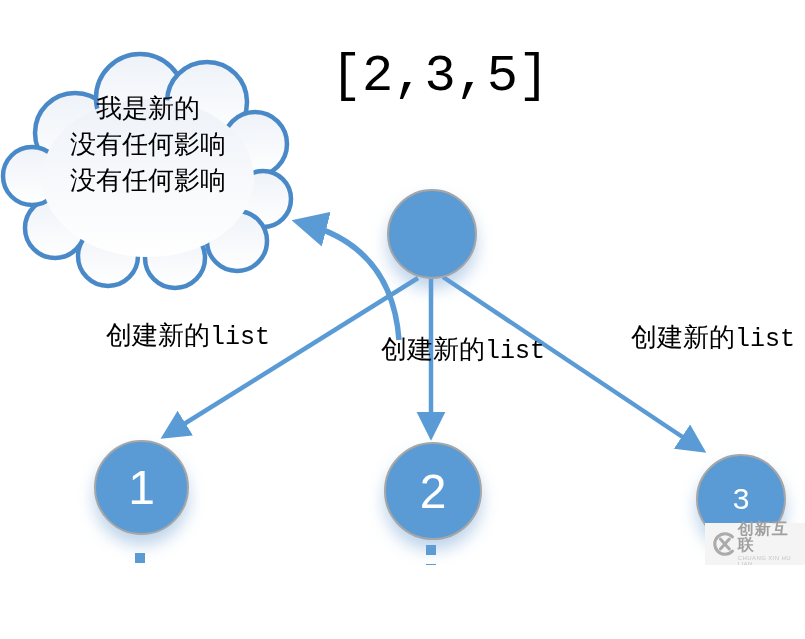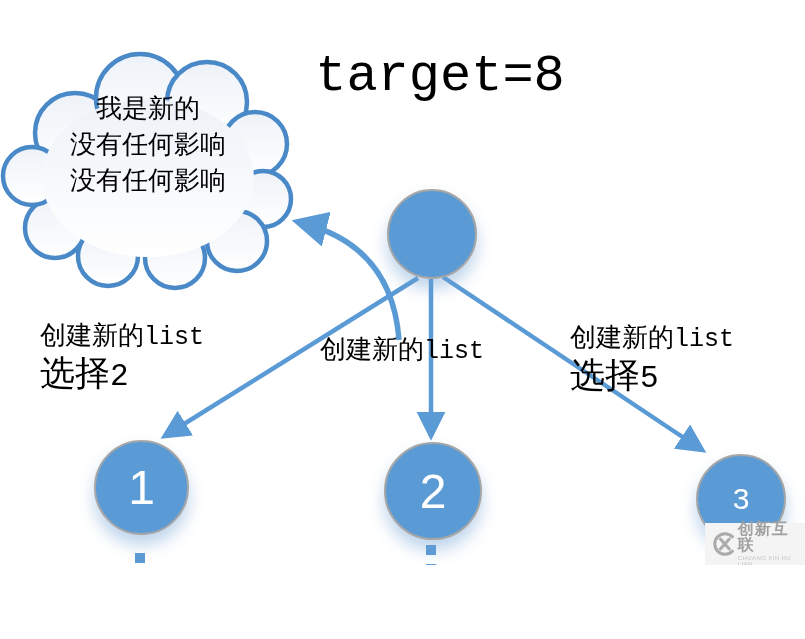--- a/index.html
+++ b/index.html
@@ -15,21 +15,21 @@
   .title .t{font-size:52px;line-height:62px;white-space:nowrap;}
 
   
   .cloud-text{
     position:absolute;left:40px;top:54px;width:216px;text-align:center;
     color:#000;font-size:26px;line-height:36px;
   }
   .cloud-text .code{font-size:25px;}
 
   
-  .edge-label{position:absolute;text-align:left;color:#000;white-space:nowrap;}
+  .edge-label{position:absolute;text-align:right;color:#000;white-space:nowrap;}
   .edge-label .create{font-size:26px;line-height:30px;}
   .edge-label .create .code{font-size:25px;}
   .edge-label .choose{font-size:35px;line-height:40px;}
   .edge-label .choose .num{font-size:31px;}
   .edge-label.left{left:40px;top:284px;width:230px;}
   .edge-label.middle{left:320px;top:298px;width:225px;}
   .edge-label.right{left:570px;top:286px;width:225px;}
 
   
   .node{
@@ -98,33 +98,31 @@
     <path d="M 399 304 Q 392 210 302 187" stroke="#5b9bd5" stroke-width="5.5" fill="none" marker-end="url(#arr)"></path>
   </svg>
 
   <div class="cloud-text">
     <div>我是新的</div>
     <div>没有任何影响</div>
     <div>没有任何影响</div>
   </div>
 
   <div class="title">
-    <div class="t mono">target=8</div>
+    <div class="t mono">[2,3,5]</div>
   </div>
 
   <div class="edge-label left">
     <div class="create"><span>创建新的</span><span class="mono code">list</span></div>
-    <div class="choose"><span>选择</span><span class="mono num">2</span></div>
   </div>
   <div class="edge-label middle">
     <div class="create"><span>创建新的</span><span class="mono code">list</span></div>
   </div>
   <div class="edge-label right">
     <div class="create"><span>创建新的</span><span class="mono code">list</span></div>
-    <div class="choose"><span>选择</span><span class="mono num">5</span></div>
   </div>
 
   <div class="node root"></div>
   <div class="node c1">
       <span>1</span>
     </div>
   <div class="node c2">
       <span>2</span>
     </div>
   <div class="node c3">

